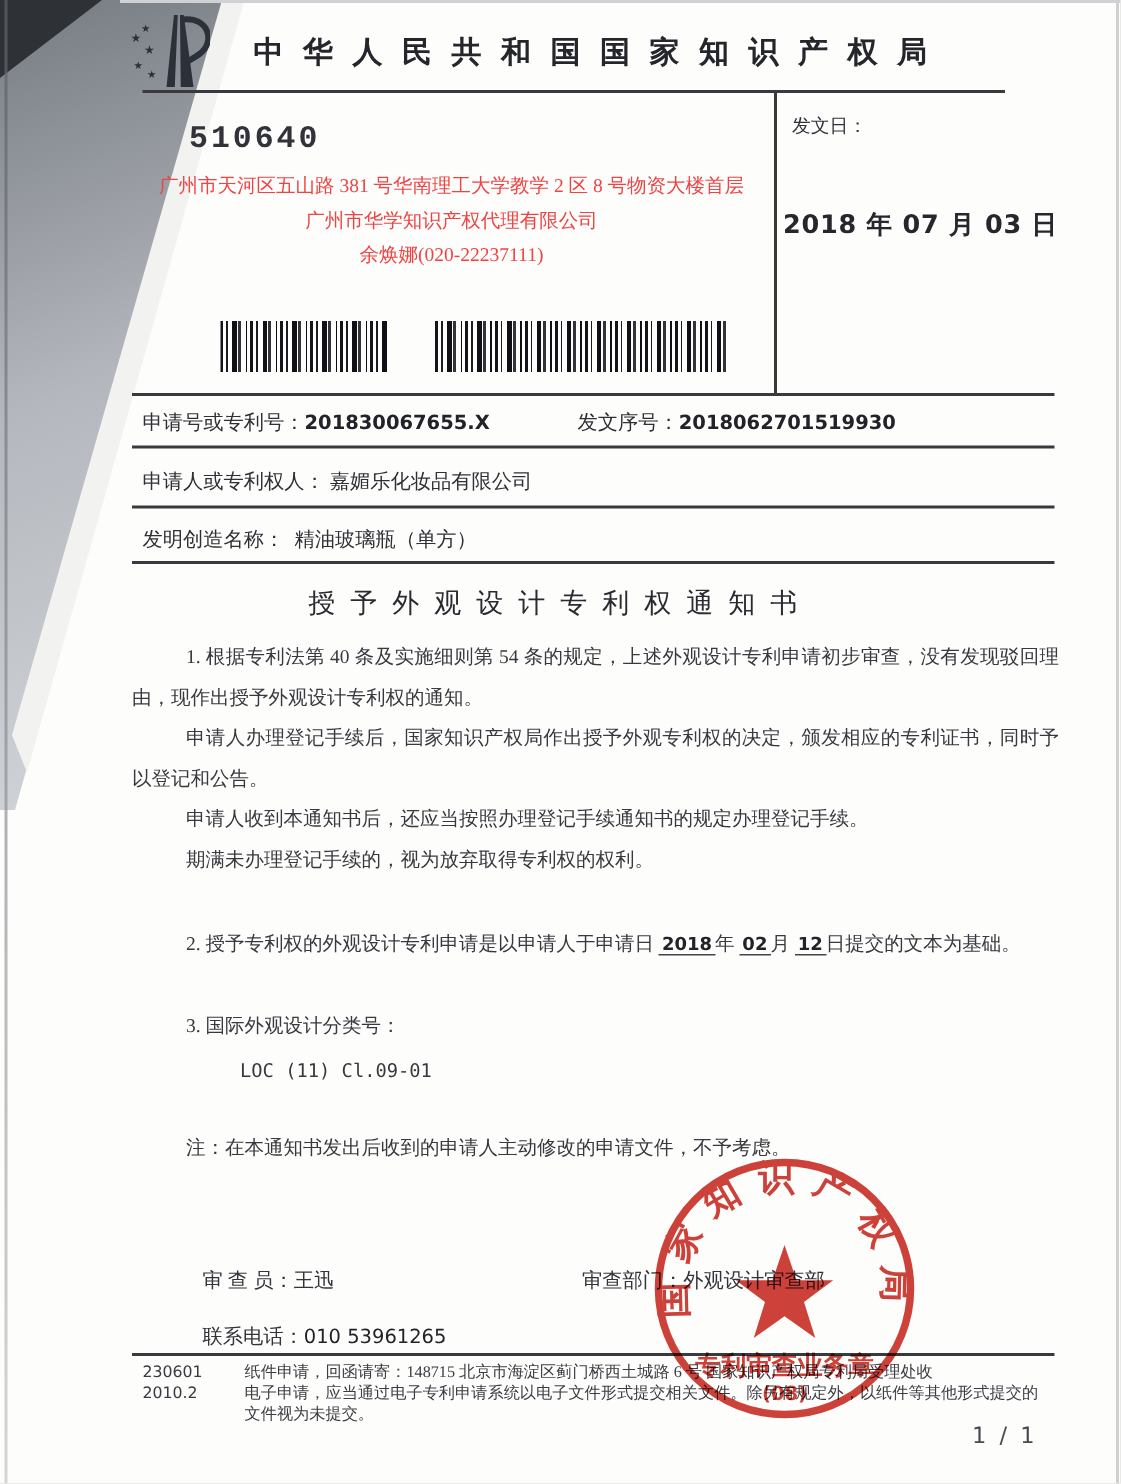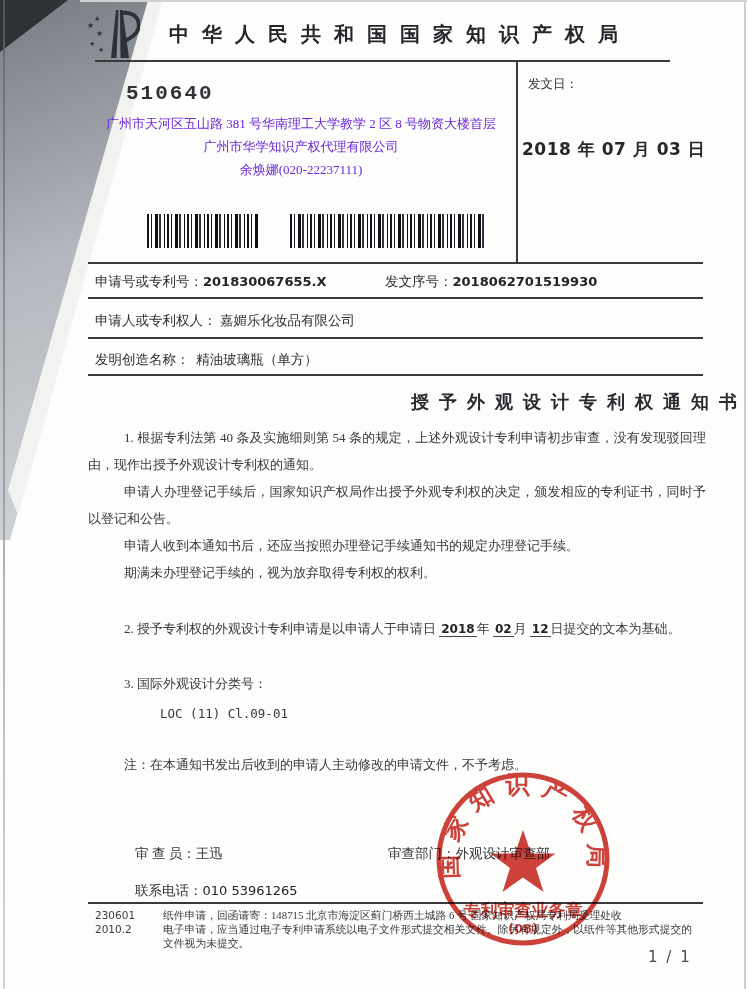--- a/index.html
+++ b/index.html
@@ -25,39 +25,39 @@
   .hline{position:absolute;background:#3a3a3e;height:2px;z-index:2;}
   .vline{position:absolute;background:#3a3a3e;width:2px;z-index:2;}
   
   .logo{position:absolute;left:84px;top:6px;z-index:2;}
   .office-name{position:absolute;left:160px;top:21px;width:480px;text-align:center;
     font-size:20px;font-weight:bold;letter-spacing:13px;color:#25262b;z-index:2;white-space:nowrap;}
   
   .postal{position:absolute;left:126px;top:82px;font-size:21px;font-weight:bold;
     letter-spacing:2px;font-family:Liberation Mono, monospace;z-index:2;}
   .addr{position:absolute;left:86px;top:112px;width:430px;text-align:center;
-    font-size:13px;line-height:23px;color:#6d28d9;z-index:2;}
+    font-size:13px;line-height:23px;color:#ef4444;z-index:2;}
   
   .dispatch-label{position:absolute;left:528px;top:76px;font-size:12.5px;z-index:2;}
   .dispatch-date{position:absolute;left:522px;top:138px;font-size:17px;font-weight:bold;
     font-family:"DejaVu Sans",sans-serif;letter-spacing:.5px;color:#26262c;z-index:2;white-space:nowrap;}
   
   .barcode{position:absolute;top:214px;height:34px;z-index:2;
     background:repeating-linear-gradient(90deg,
       #14141a 0 2px,transparent 2px 4px,#1c1c22 4px 5px,transparent 5px 8px,
       #101016 8px 11px,transparent 11px 12px,#33333a 12px 14px,transparent 14px 17px,
       #0e0e14 17px 18px,transparent 18px 20px);}
   .barcode.b1{left:147px;width:111px;}
   .barcode.b2{left:290px;width:194px;}
   
   .frow{position:absolute;left:95px;font-size:13.5px;color:#2f2f36;z-index:2;white-space:nowrap;}
   .num{font-family:"DejaVu Sans",sans-serif;font-weight:bold;font-size:13px;color:#222228;}
   
-  .notice-title{position:absolute;left:0;top:390px;width:747px;text-align:right;
-    font-size:18px;font-weight:bold;letter-spacing:10px;color:#2a2a30;z-index:2;}
+  .notice-title{position:absolute;left:0;top:390px;width:747px;text-align:center;
+    font-size:18px;font-weight:normal;letter-spacing:10px;color:#2a2a30;z-index:2;}
   
   .body-text{position:absolute;left:88px;top:424px;width:618px;font-size:13px;
     line-height:27px;color:#38383f;z-index:2;text-align:justify;}
   .body-text p{margin:0;text-indent:36px;}
   .gap-lg{margin-top:29px !important;}
   .gap-md{margin-top:27px !important;}
   .gap-sm{margin-top:24px !important;}
   .loc-line{margin-top:3px !important;text-indent:72px !important;
     font-family:"DejaVu Sans Mono",monospace;font-size:12.5px;}
   .u{border-bottom:1px solid #44444a;padding:0 2px;}

